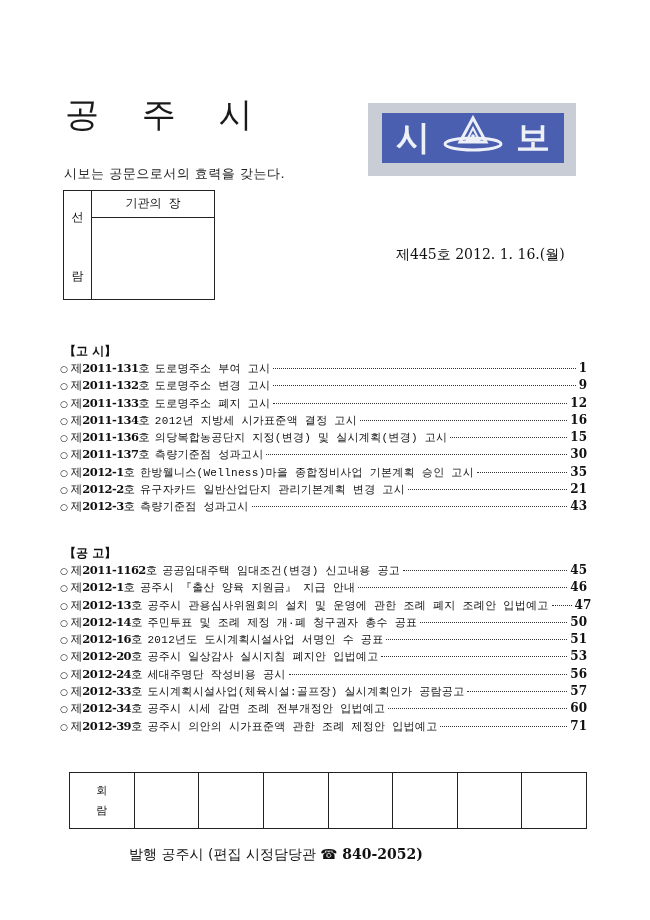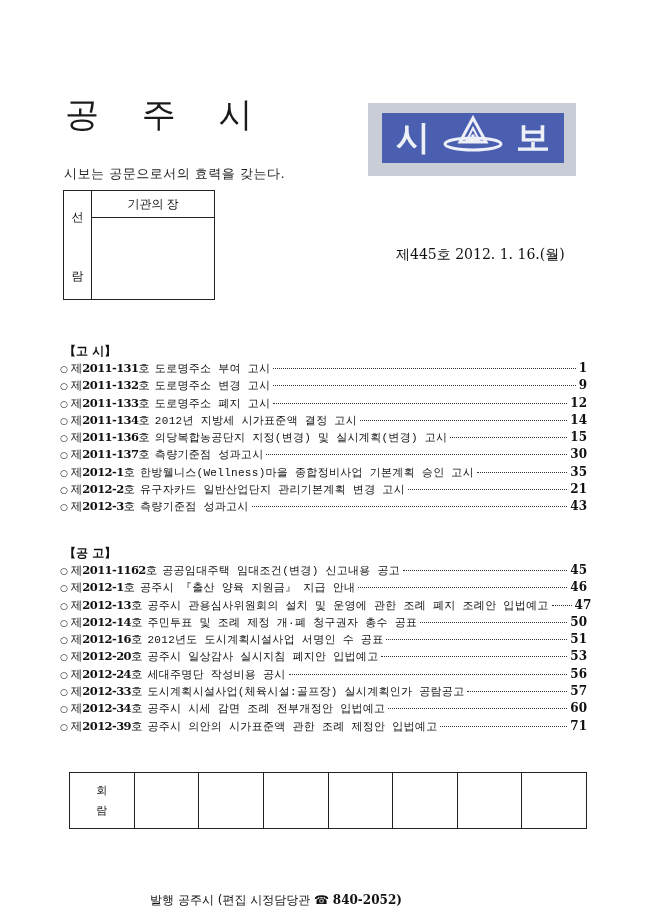--- a/index.html
+++ b/index.html
@@ -20,21 +20,21 @@
     border: 1.5px solid #222; box-sizing: border-box; display: flex;
   }
   .approval .left {
     width: 28px; border-right: 1.5px solid #222; display: flex; flex-direction: column;
     justify-content: space-between; align-items: center; padding: 18px 0 14px 0; box-sizing: border-box;
     font-family: "DejaVu Sans", sans-serif; font-size: 12px;
   }
   .approval .right { flex: 1; display: flex; flex-direction: column; }
   .approval .right .head {
     height: 26px; border-bottom: 1.5px solid #222; text-align: center; line-height: 26px;
-    font-family: Liberation Serif, serif; font-size: 12px;
+    font-family: Liberation Mono, monospace; font-size: 12px;
   }
   .logo {
     position: absolute; left: 368px; top: 103px; width: 208px; height: 73px;
     background: #c9ced6; box-sizing: border-box; padding: 10px 12px 13px 14px;
   }
   .logo .inner {
     width: 100%; height: 100%; background: #4a5fb0; display: flex; align-items: center;
     justify-content: space-between; padding: 0 14px; box-sizing: border-box;
     font-family: "DejaVu Sans", sans-serif; font-weight: bold; color: #eef0f8; font-size: 34px;
   }
@@ -58,22 +58,22 @@
   .toc-row .page { font-weight: bold; font-size: 12px; }
   .circ-table {
     position: absolute; left: 69px; top: 772px; width: 518px; height: 57px;
     border-collapse: collapse;
   }
   .circ-table td { border: 1.5px solid #222; width: 12.5%; }
   .circ-table td.label {
     text-align: center; font-family: "DejaVu Sans", sans-serif; font-size: 11px; line-height: 20px;
   }
   .footer {
-    position: absolute; left: 0; width: 552px; top: 892px; text-align: center;
-    font-size: 12px; font-family: "DejaVu Sans", sans-serif;
+    position: absolute; left: 0; width: 552px; top: 846px; text-align: center;
+    font-size: 14px; font-family: "DejaVu Sans", sans-serif;
   }
   .footer .phone { font-family: "DejaVu Serif", serif; font-weight: bold; }
 </style>
 </head>
 <body>
 
 <div class="title">공 주 시</div>
 <div class="subtitle">시보는 공문으로서의 효력을 갖는다.</div>
 
 <div class="approval">
@@ -125,21 +125,21 @@
       <span class="num"><span>제</span><b>2011-133</b><span>호</span></span>
       <span class="text">도로명주소 폐지 고시</span>
       <span class="dots"></span>
       <span class="page">12</span>
     </div>
     <div class="toc-row">
       <span class="bullet">○</span>
       <span class="num"><span>제</span><b>2011-134</b><span>호</span></span>
       <span class="text">2012년 지방세 시가표준액 결정 고시</span>
       <span class="dots"></span>
-      <span class="page">14</span>
+      <span class="page">16</span>
     </div>
     <div class="toc-row">
       <span class="bullet">○</span>
       <span class="num"><span>제</span><b>2011-136</b><span>호</span></span>
       <span class="text">의당복합농공단지 지정(변경) 및 실시계획(변경) 고시</span>
       <span class="dots"></span>
       <span class="page">15</span>
     </div>
     <div class="toc-row">
       <span class="bullet">○</span>

